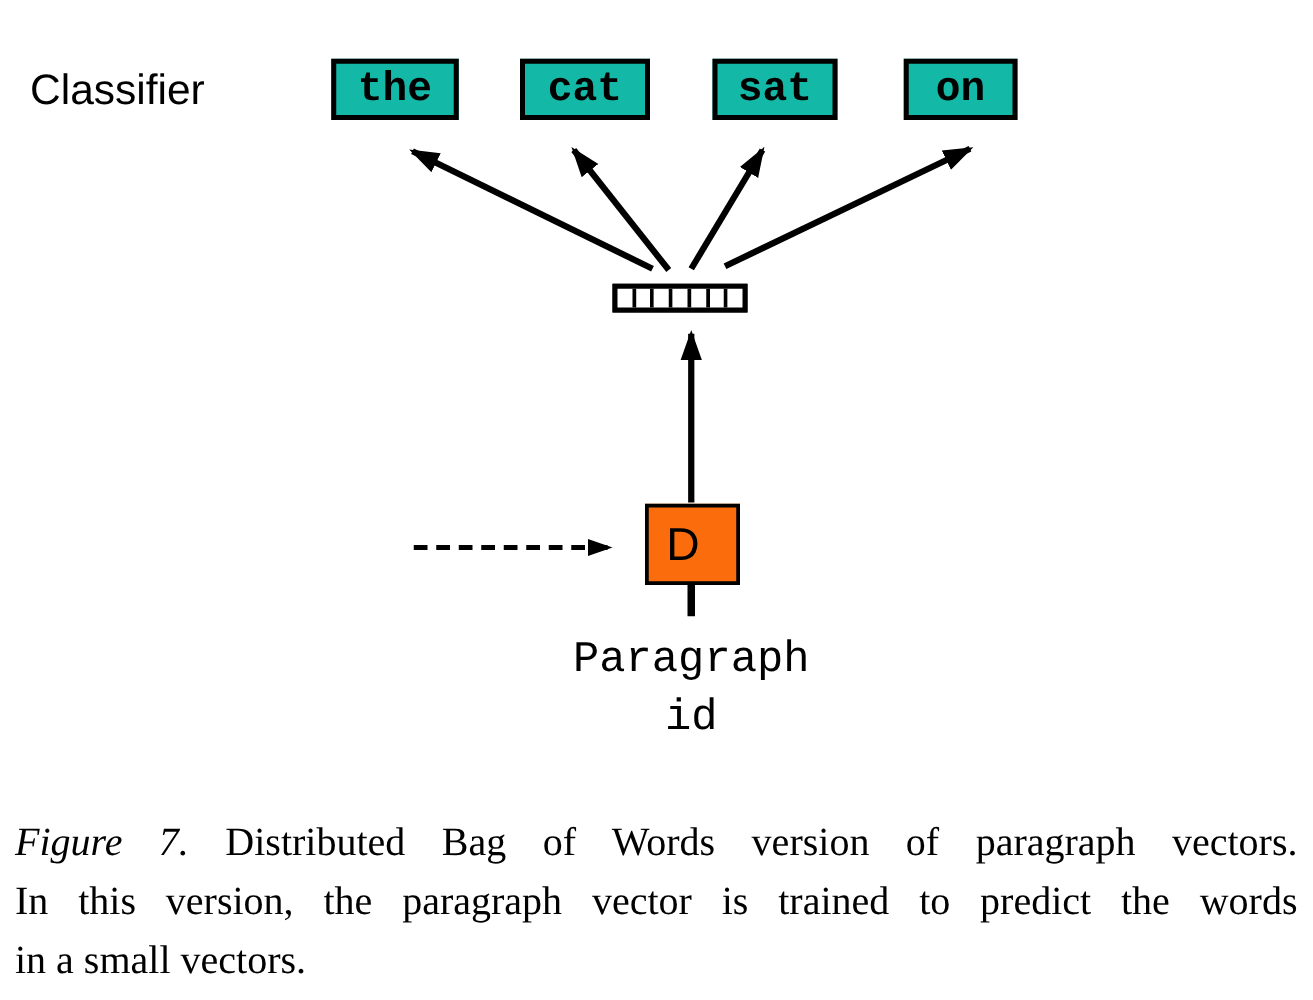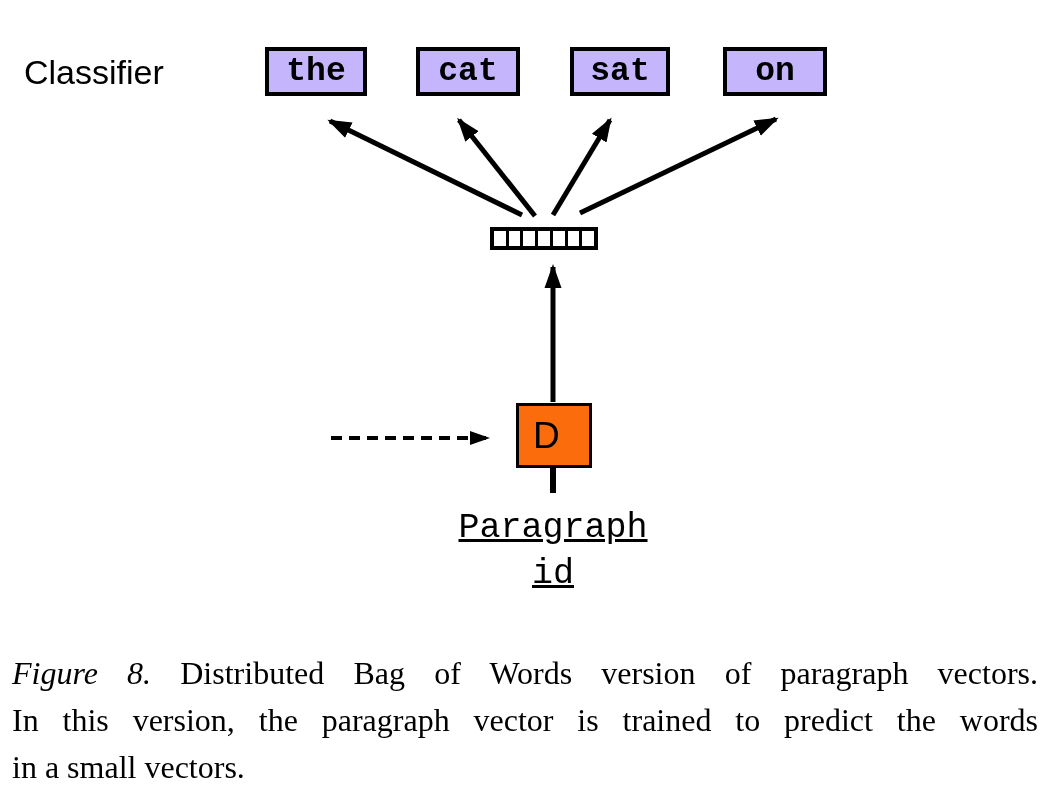--- a/index.html
+++ b/index.html
@@ -5,47 +5,47 @@
   html,body{margin:0;padding:0;background:#ffffff;}
   .canvas{
     position:relative;width:1050px;height:800px;background:#ffffff;
     font-family:"Liberation Sans",sans-serif;color:#000;overflow:hidden;padding-left:20px;
   }
   .abs{position:absolute;}
   
   .classifier{left:24px;top:52px;font-size:34px;line-height:40px;}
   .word-box{
     position:absolute;top:47px;height:49px;border:4px solid #000;box-sizing:border-box;
-    display:flex;align-items:center;justify-content:center;background:#c4b5fd;
+    display:flex;align-items:center;justify-content:center;background:#14b8a6;
     font-family:"Liberation Mono",monospace;font-weight:bold;font-size:33px;
   }
   #box-the{left:265px;width:102px;}
   #box-cat{left:416px;width:104px;}
   #box-sat{left:570px;width:100px;}
-  #box-on{left:723px;width:104px;}
+  #box-on{left:723px;width:91px;}
   
   .arrows{left:0;top:0;width:1050px;height:640px;pointer-events:none;}
   
   .vector{
     left:490px;top:227px;width:108px;height:23px;border:4px solid #000;
     box-sizing:border-box;display:flex;background:#000;
   }
   .vcell{flex:1;background:#fff;border-right:3px solid #000;}
   .vcell:last-child{border-right:none;}
   
   .dbox{
     left:516px;top:403px;width:76px;height:65px;border:3px solid #000;box-sizing:border-box;
     display:flex;align-items:center;padding-left:14px;font-size:37px;line-height:37px;
   }
   
   .pmatrix{left:22px;top:417px;font-size:34px;line-height:40px;}
   
   .pid{
     left:403px;top:505px;width:300px;text-align:center;
-    font-family:"Liberation Mono",monospace;font-size:35px;line-height:46px;text-decoration:underline;
+    font-family:"Liberation Mono",monospace;font-size:35px;line-height:46px;
   }
   
   .caption{
     left:12px;top:650px;width:1026px;
     font-family:"Liberation Serif",serif;font-size:32px;line-height:47px;
   }
   .caption .fig{font-style:italic;}
   .just{text-align:justify;text-align-last:justify;}
 </style>
 </head>
@@ -100,18 +100,18 @@
     <span>D</span>
   </div>
 
 
   <div class="abs pid">
     <div>Paragraph</div>
     <div>id</div>
   </div>
 
   <div class="abs caption">
-    <div class="just"><span class="fig">Figure 8.</span> <span>Distributed Bag of Words version of paragraph vectors.</span></div>
+    <div class="just"><span class="fig">Figure 7.</span> <span>Distributed Bag of Words version of paragraph vectors.</span></div>
     <div class="just">In this version, the paragraph vector is trained to predict the words</div>
     <div>in a small vectors.</div>
   </div>
 
 </div>
 
 </body></html>

